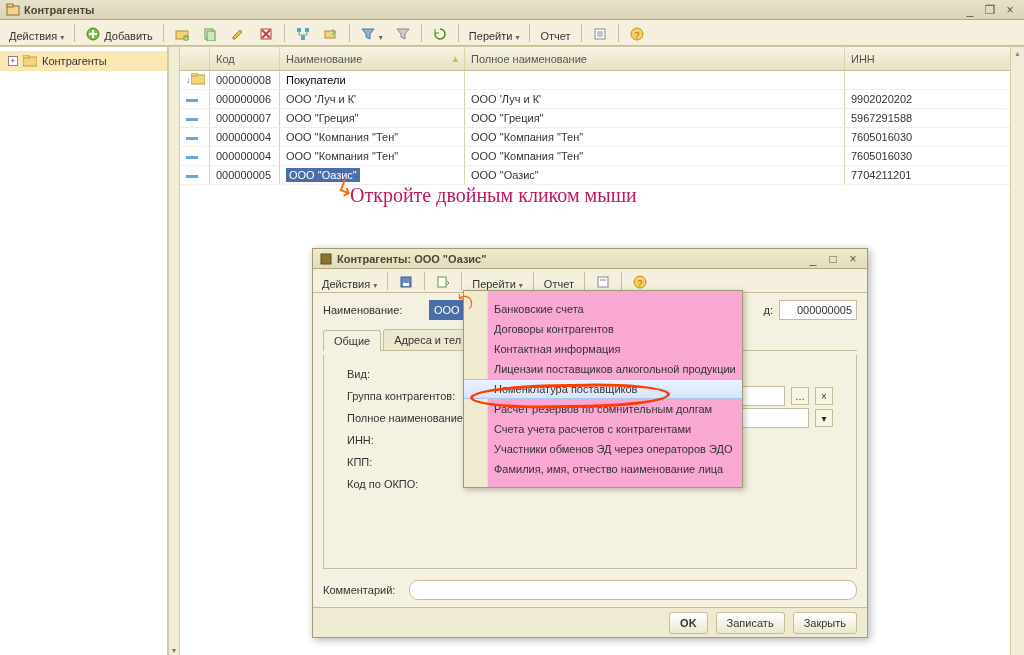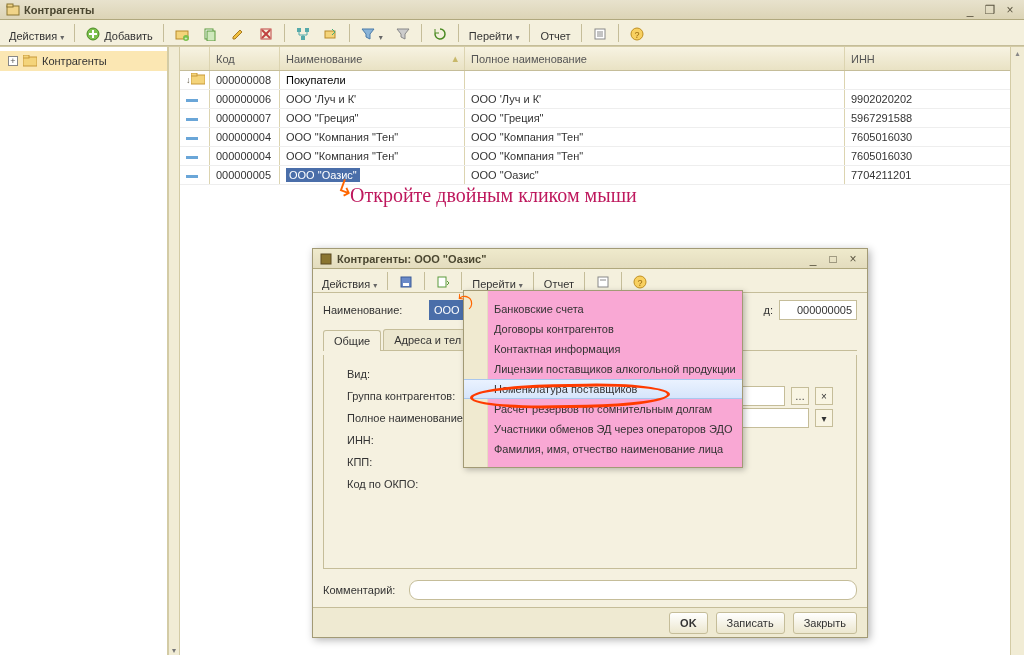--- a/index.html
+++ b/index.html
@@ -520,18 +520,19 @@
   <div class="ann-arrow2">⤹</div>
   <div class="menu">
     <div class="menu-strip"></div>
     <div id="menu-items">
         <div class="menu-item">Банковские счета</div>
         <div class="menu-item">Договоры контрагентов</div>
         <div class="menu-item">Контактная информация</div>
         <div class="menu-item">Лицензии поставщиков алкогольной продукции</div>
         <div class="menu-item hover">Номенклатура поставщиков</div>
         <div class="menu-item">Расчет резервов по сомнительным долгам</div>
+        <div class="menu-item">Счета учета расчетов с контрагентами</div>
         <div class="menu-item">Участники обменов ЭД через операторов ЭДО</div>
         <div class="menu-item">Фамилия, имя, отчество наименование лица</div>
       </div>
   </div>
   <div class="red-circle"></div>
 </div>
 
 </body></html>

